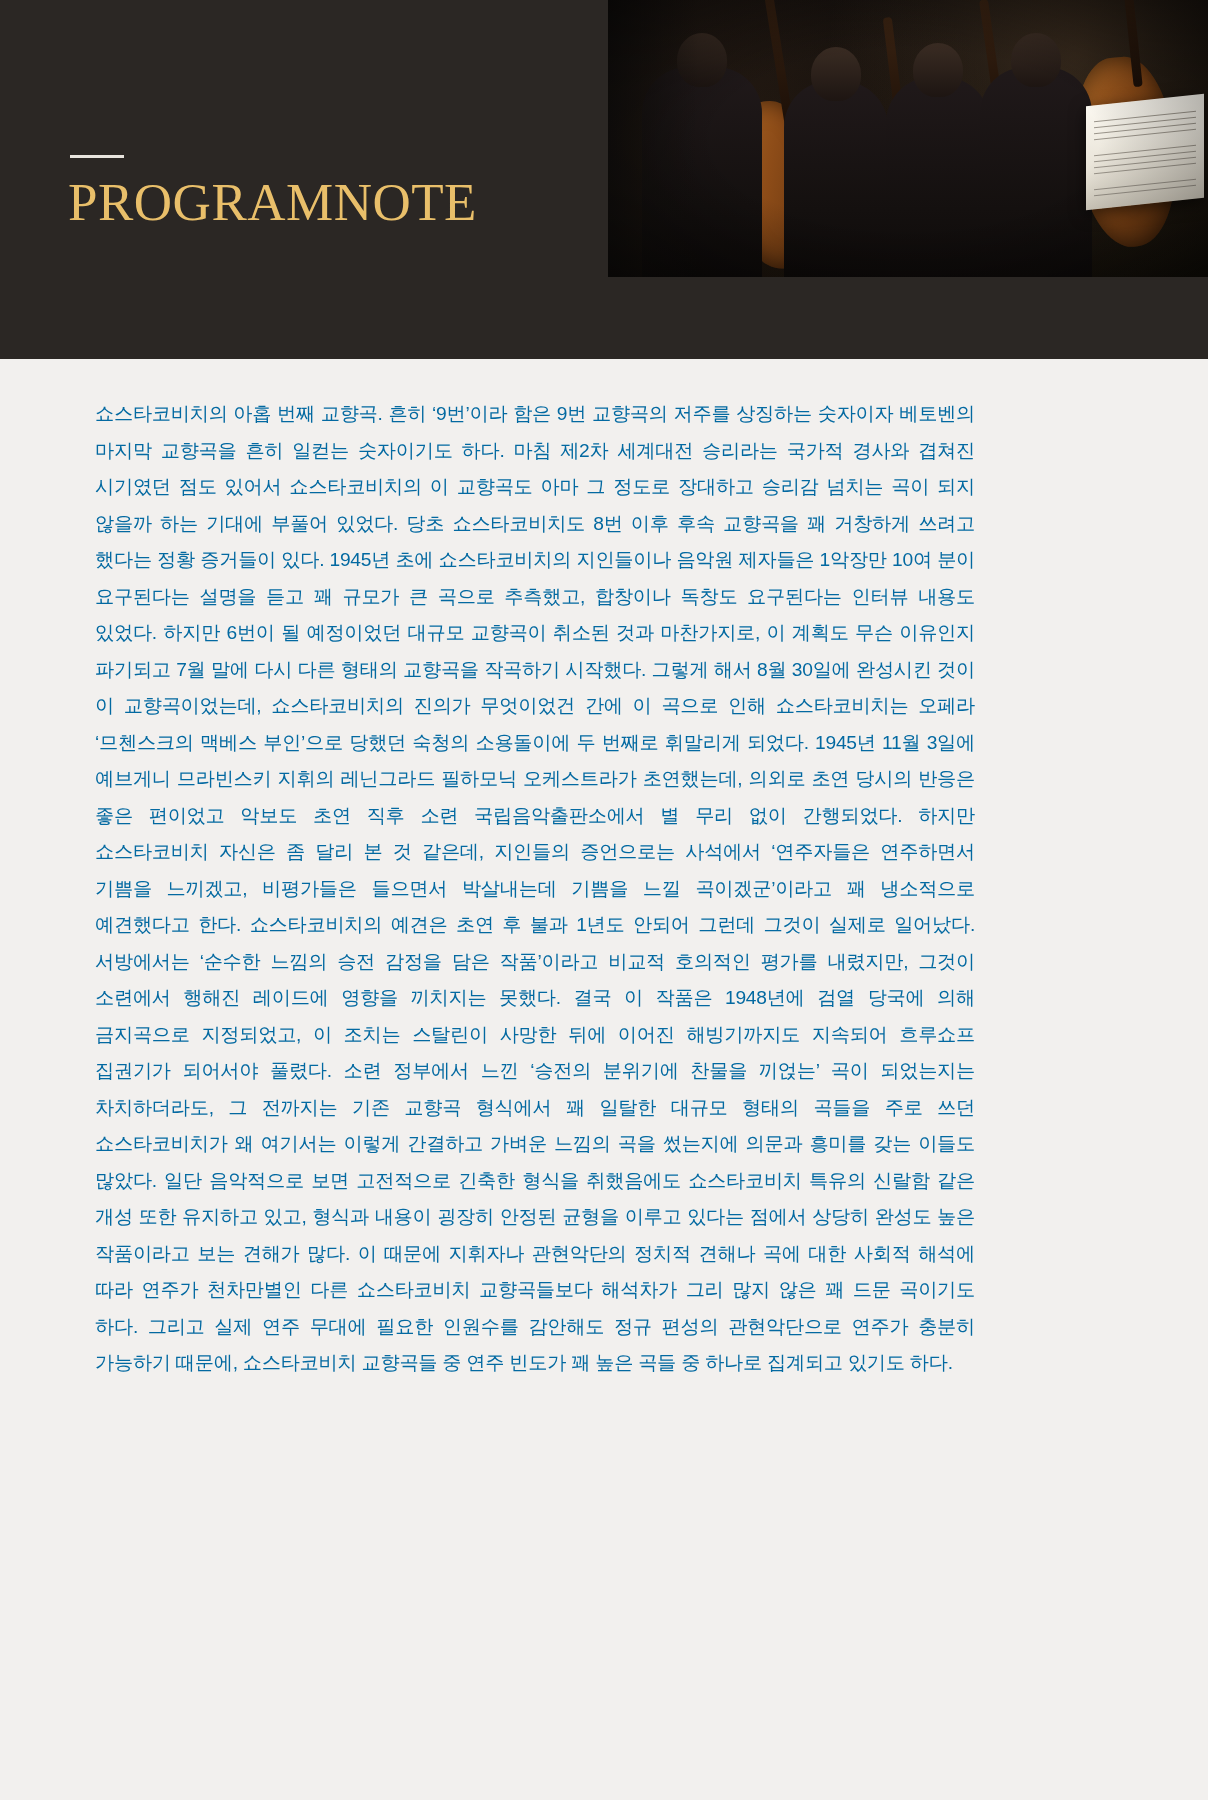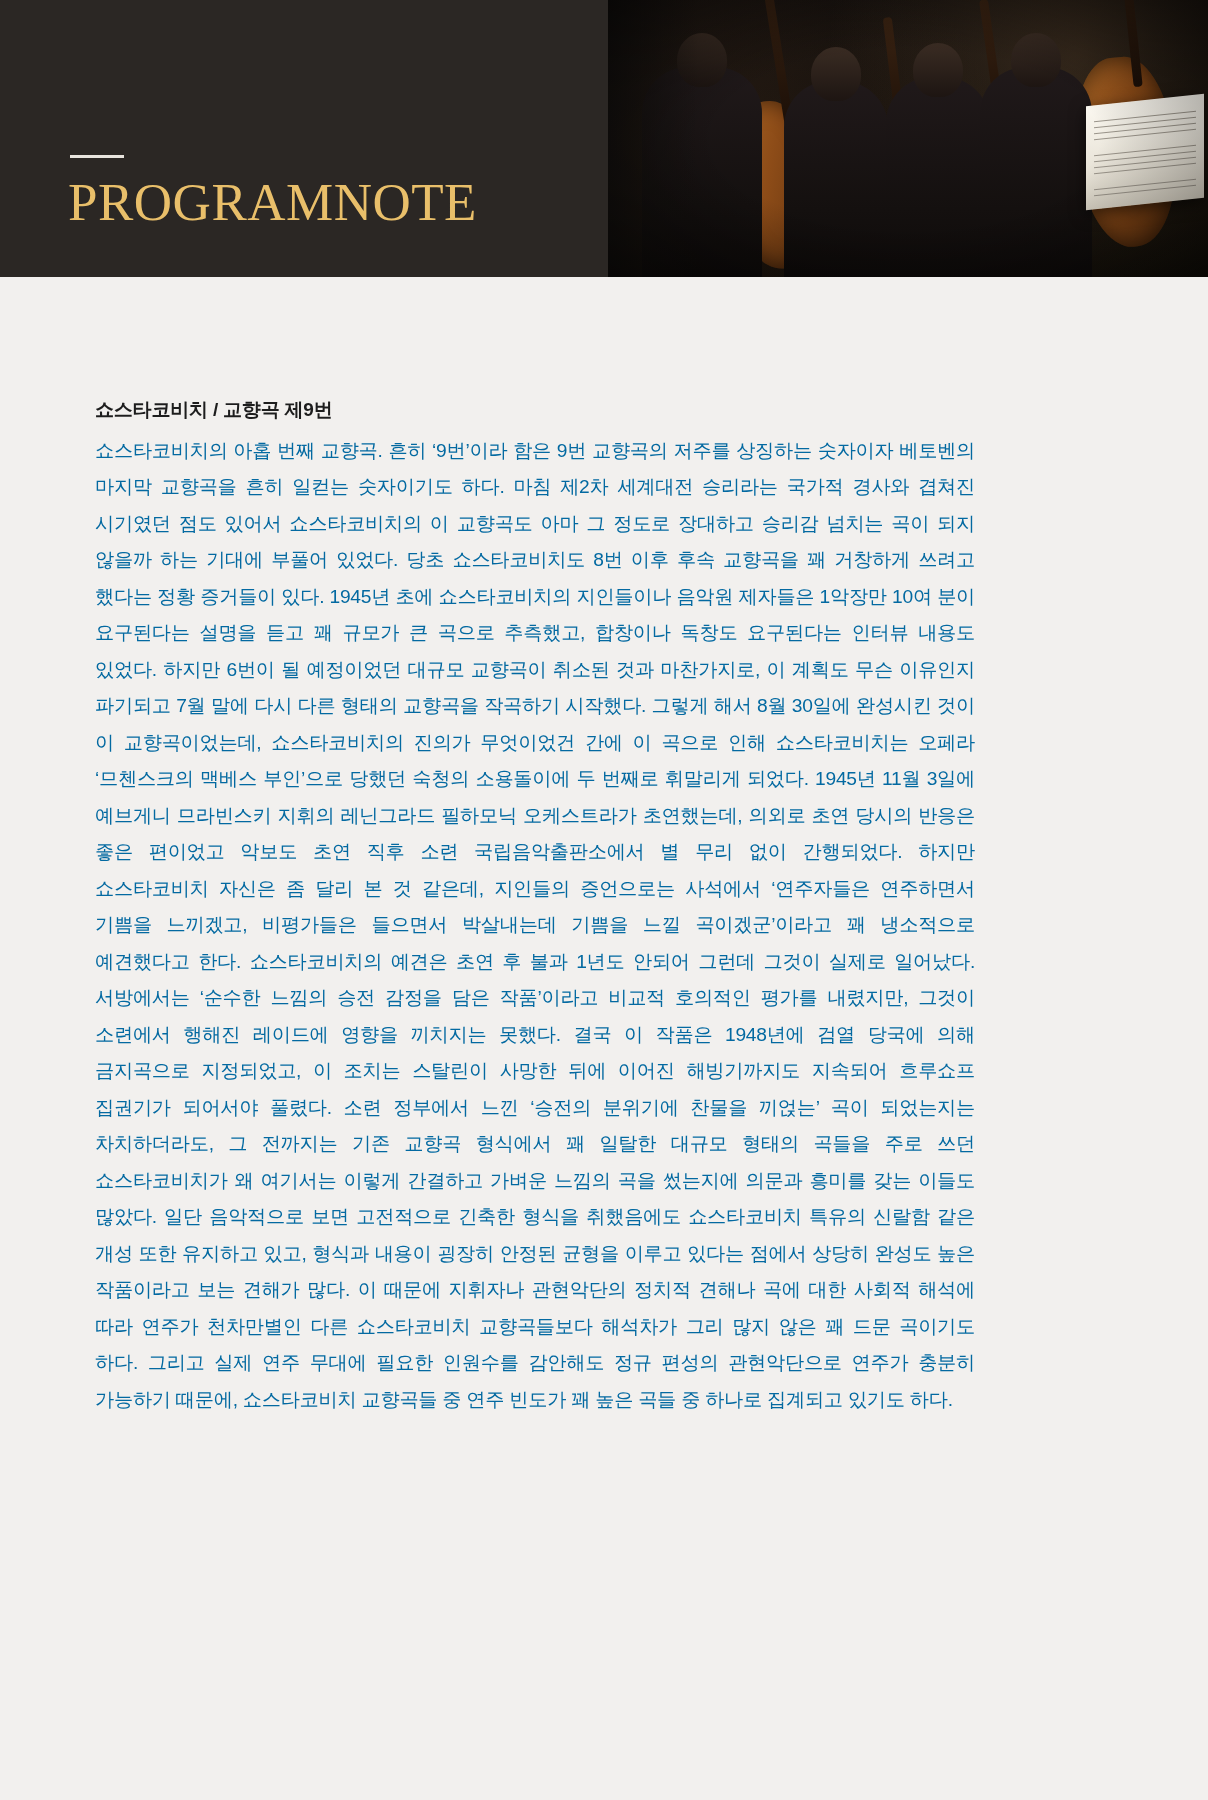--- a/index.html
+++ b/index.html
@@ -18,21 +18,21 @@
     position: relative;
     width: 1208px;
     height: 1800px;
     background: #f2f0ee;
   }
 
   
   .header {
     position: relative;
     width: 1208px;
-    height: 277px;
+    height: 359px;
     background: #2b2724;
     overflow: hidden;
   }
 
   .header-left {
     position: absolute;
     left: 0;
     top: 0;
     width: 608px;
     height: 277px;
@@ -227,17 +227,16 @@
         <div class="line" style="top:84px"></div>
         <div class="line" style="top:90px"></div>
       </div>
 
       <div class="photo-dark-left"></div>
       <div class="photo-vignette"></div>
     </div>
   </div>
 
   <div class="content">
-    <h2 class="article-title">쇼스타코비치 / 교향곡 제9번</h2>
     <p class="article-body">쇼스타코비치의 아홉 번째 교향곡. 흔히 ‘9번’이라 함은 9번 교향곡의 저주를 상징하는 숫자이자 베토벤의 마지막 교향곡을 흔히 일컫는 숫자이기도 하다. 마침 제2차 세계대전 승리라는 국가적 경사와 겹쳐진 시기였던 점도 있어서 쇼스타코비치의 이 교향곡도 아마 그 정도로 장대하고 승리감 넘치는 곡이 되지 않을까 하는 기대에 부풀어 있었다. 당초 쇼스타코비치도 8번 이후 후속 교향곡을 꽤 거창하게 쓰려고 했다는 정황 증거들이 있다. 1945년 초에 쇼스타코비치의 지인들이나 음악원 제자들은 1악장만 10여 분이 요구된다는 설명을 듣고 꽤 규모가 큰 곡으로 추측했고, 합창이나 독창도 요구된다는 인터뷰 내용도 있었다. 하지만 6번이 될 예정이었던 대규모 교향곡이 취소된 것과 마찬가지로, 이 계획도 무슨 이유인지 파기되고 7월 말에 다시 다른 형태의 교향곡을 작곡하기 시작했다. 그렇게 해서 8월 30일에 완성시킨 것이 이 교향곡이었는데, 쇼스타코비치의 진의가 무엇이었건 간에 이 곡으로 인해 쇼스타코비치는 오페라 ‘므첸스크의 맥베스 부인’으로 당했던 숙청의 소용돌이에 두 번째로 휘말리게 되었다. 1945년 11월 3일에 예브게니 므라빈스키 지휘의 레닌그라드 필하모닉 오케스트라가 초연했는데, 의외로 초연 당시의 반응은 좋은 편이었고 악보도 초연 직후 소련 국립음악출판소에서 별 무리 없이 간행되었다. 하지만 쇼스타코비치 자신은 좀 달리 본 것 같은데, 지인들의 증언으로는 사석에서 ‘연주자들은 연주하면서 기쁨을 느끼겠고, 비평가들은 들으면서 박살내는데 기쁨을 느낄 곡이겠군’이라고 꽤 냉소적으로 예견했다고 한다. 쇼스타코비치의 예견은 초연 후 불과 1년도 안되어 그런데 그것이 실제로 일어났다. 서방에서는 ‘순수한 느낌의 승전 감정을 담은 작품’이라고 비교적 호의적인 평가를 내렸지만, 그것이 소련에서 행해진 레이드에 영향을 끼치지는 못했다. 결국 이 작품은 1948년에 검열 당국에 의해 금지곡으로 지정되었고, 이 조치는 스탈린이 사망한 뒤에 이어진 해빙기까지도 지속되어 흐루쇼프 집권기가 되어서야 풀렸다. 소련 정부에서 느낀 ‘승전의 분위기에 찬물을 끼얹는’ 곡이 되었는지는 차치하더라도, 그 전까지는 기존 교향곡 형식에서 꽤 일탈한 대규모 형태의 곡들을 주로 쓰던 쇼스타코비치가 왜 여기서는 이렇게 간결하고 가벼운 느낌의 곡을 썼는지에 의문과 흥미를 갖는 이들도 많았다. 일단 음악적으로 보면 고전적으로 긴축한 형식을 취했음에도 쇼스타코비치 특유의 신랄함 같은 개성 또한 유지하고 있고, 형식과 내용이 굉장히 안정된 균형을 이루고 있다는 점에서 상당히 완성도 높은 작품이라고 보는 견해가 많다. 이 때문에 지휘자나 관현악단의 정치적 견해나 곡에 대한 사회적 해석에 따라 연주가 천차만별인 다른 쇼스타코비치 교향곡들보다 해석차가 그리 많지 않은 꽤 드문 곡이기도 하다. 그리고 실제 연주 무대에 필요한 인원수를 감안해도 정규 편성의 관현악단으로 연주가 충분히 가능하기 때문에, 쇼스타코비치 교향곡들 중 연주 빈도가 꽤 높은 곡들 중 하나로 집계되고 있기도 하다.</p>
   </div>
 
 </div>
 
 </body></html>

